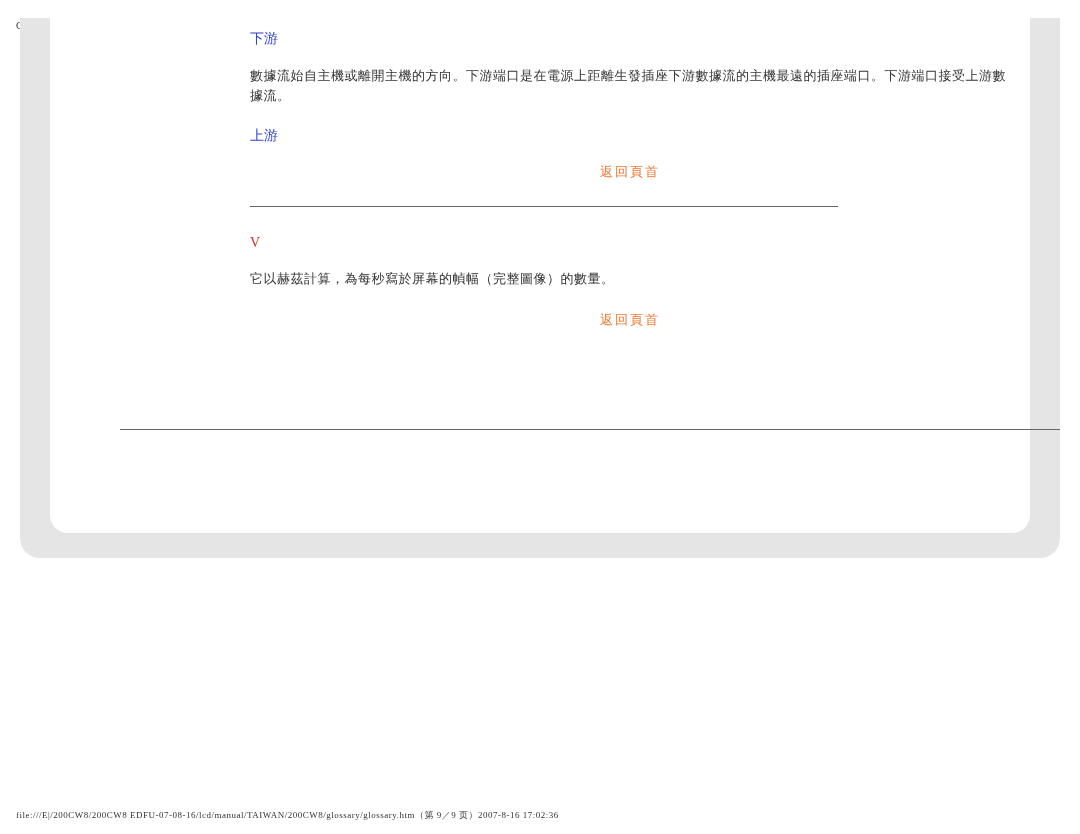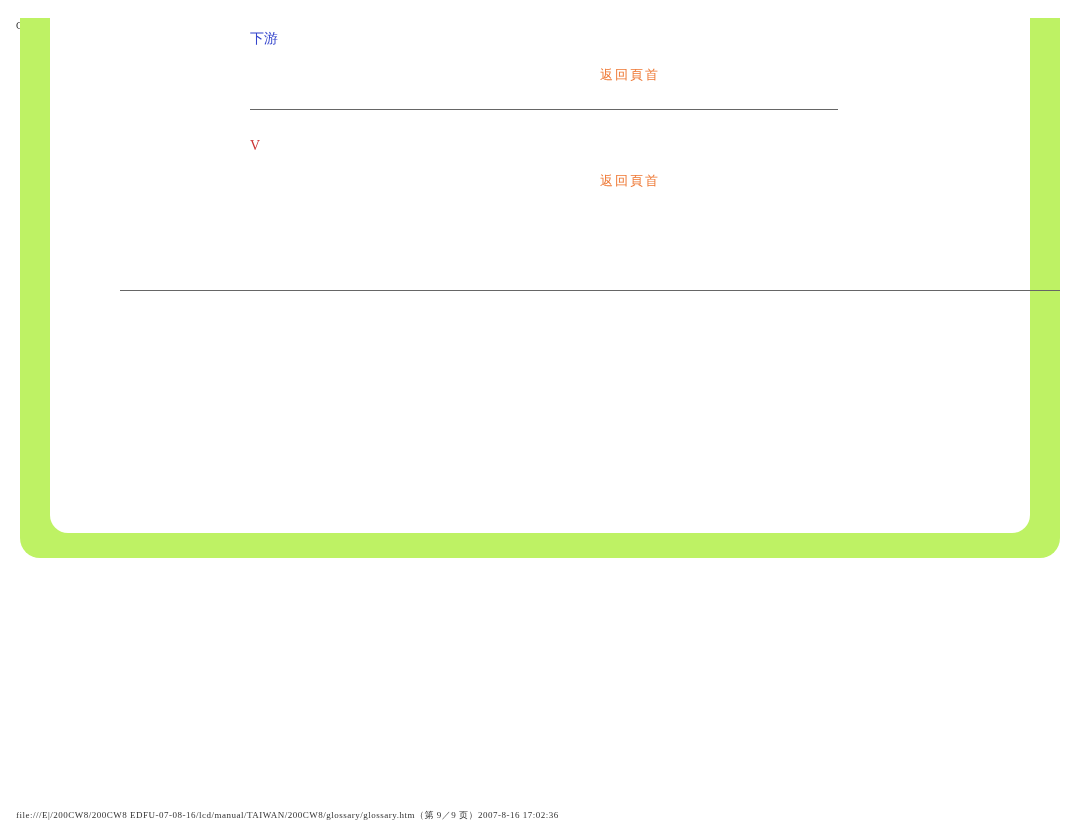--- a/index.html
+++ b/index.html
@@ -23,21 +23,21 @@
       font-size: 10px;
       color: #333;
     }
     
     .blue-container {
       position: absolute;
       top: 18px;
       left: 20px;
       right: 20px;
       height: 540px;
-      background: #bef264;
+      background: #e5e5e5;
       border-radius: 0 0 20px 20px;
     }
     
     .white-content {
       position: absolute;
       top: 0;
       left: 30px;
       right: 30px;
       height: 515px;
       background: #ffffff;
@@ -122,31 +122,34 @@
 <body>
 
 <div class="header-text">Glossary</div>
 
 <div class="blue-container">
   <div class="white-content">
     <div class="content-inner">
 
       <div class="section-top">
         <div class="heading-blue">下游</div>
+        <div class="body-text">數據流始自主機或離開主機的方向。下游端口是在電源上距離生發插座下游數據流的主機最遠的插座端口。下游端口接受上游數據流。</div>
       </div>
 
       <div>
+        <div class="heading-blue">上游</div>
       </div>
 
       <a href="#" class="link-return">返回頁首</a>
 
       <hr class="hr-line">
 
       <div>
         <div class="heading-red">V</div>
+        <div class="body-text">它以赫茲計算，為每秒寫於屏幕的幀幅（完整圖像）的數量。</div>
       </div>
 
       <a href="#" class="link-return">返回頁首</a>
 
       <hr class="hr-line-bottom">
 
     </div>
   </div>
 </div>
 

